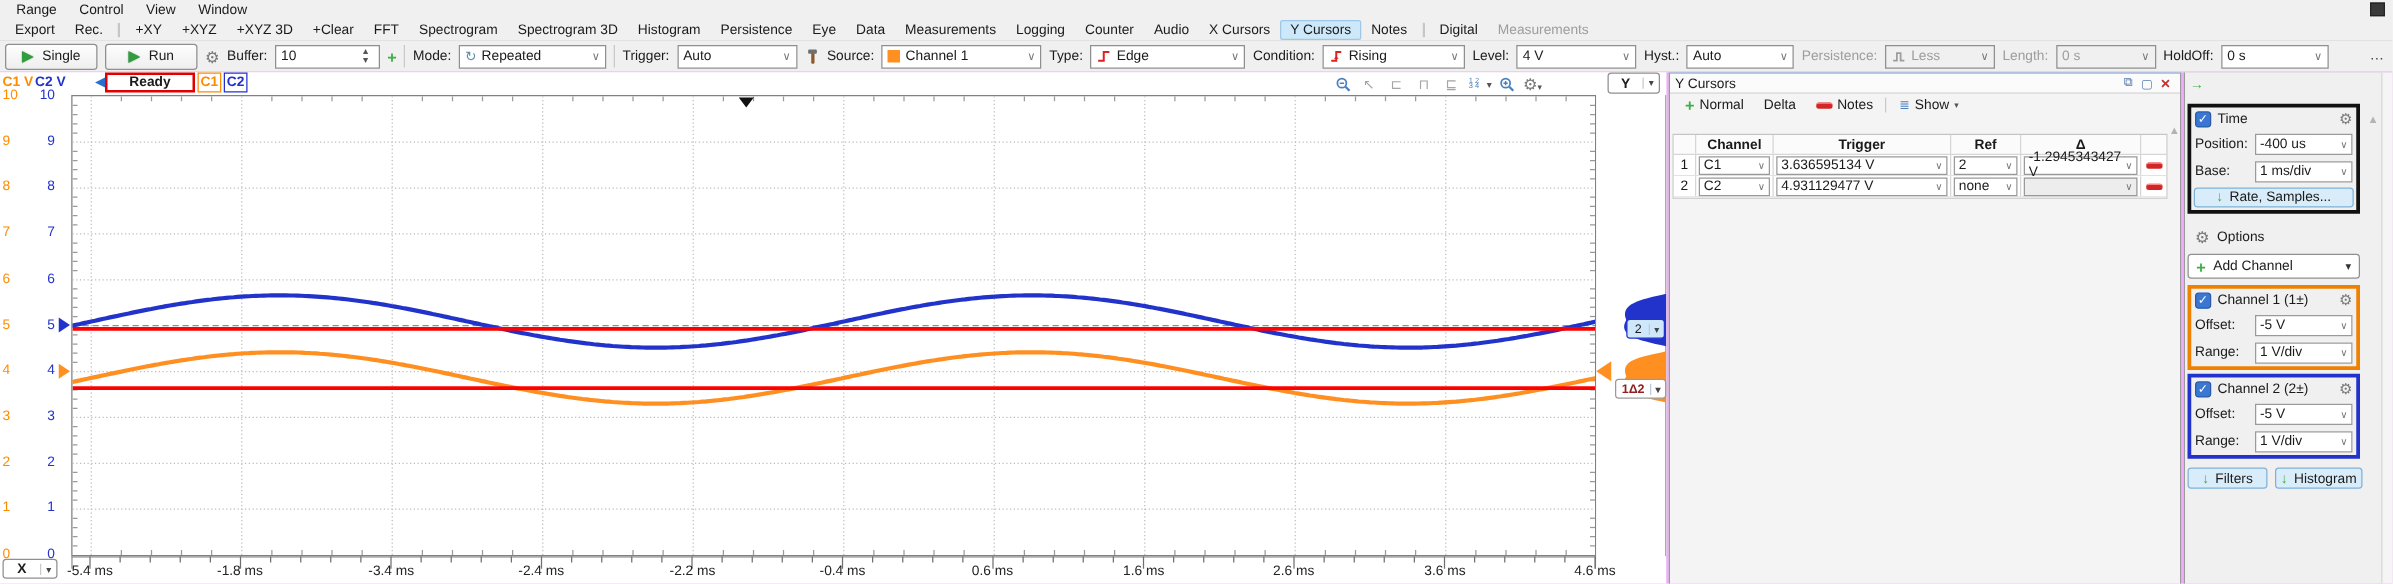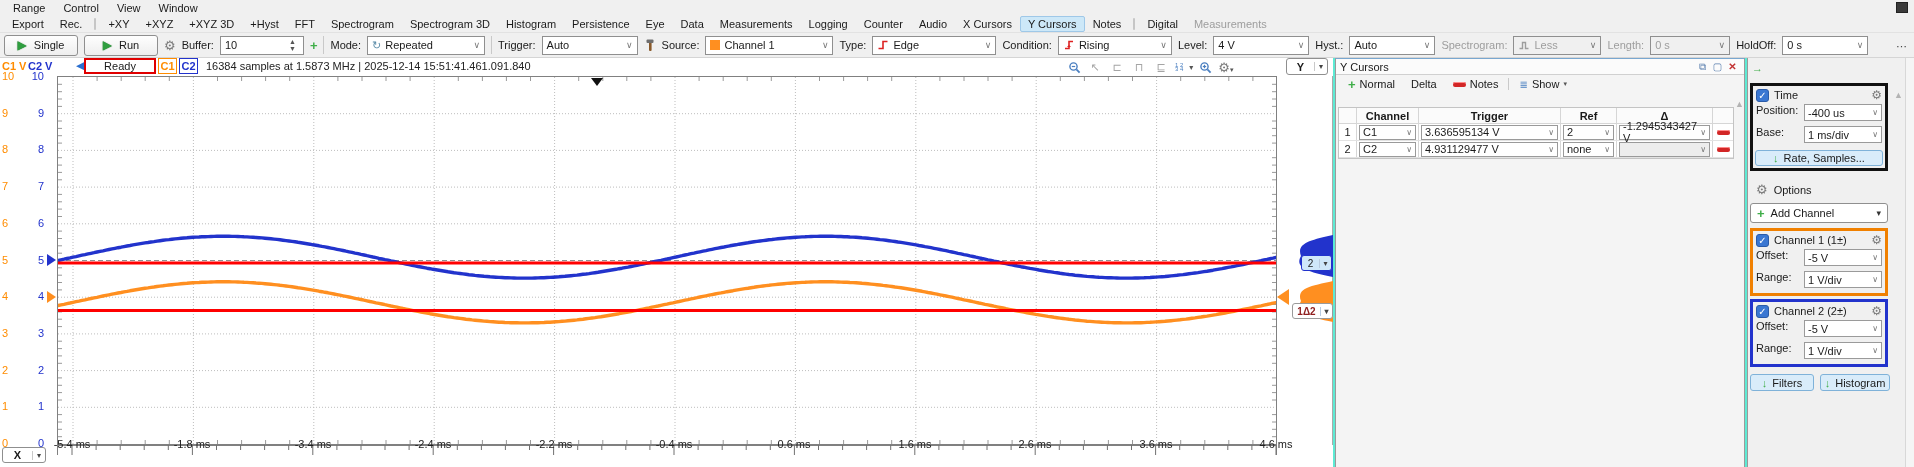--- a/index.html
+++ b/index.html
@@ -19,41 +19,41 @@
   .combo .chev{margin-left:auto;color:#777;font-size:9px}
   .combo.disabled{background:#f0f0f0;color:#9d9d9d}
   .cblab{color:#1a1a1a}
   .cblab.disabled{color:#9d9d9d}
   .gear{color:#7b7b7b;font-size:13px}
   .green{color:#3fae49;font-weight:bold}
   .spin{display:flex;flex-direction:column;width:13px;height:17px;justify-content:center;line-height:7px;font-size:7px;color:#555;text-align:center}
   .csep{width:1px;height:18px;background:#c9c9c9}
   .more{position:absolute;right:6px;top:40px;color:#444;letter-spacing:1px}
   
-  .main{position:relative;width:1914px;height:409px;background:#5eead4}
+  .main{position:relative;width:1914px;height:409px;background:#f0abfc}
   .scope{position:absolute;left:0;top:0;width:1333px;height:409px;background:#fff}
   .axis-hdr{position:absolute;top:2px;font-weight:bold}
   .statusrow{position:absolute;left:0;top:0;width:1333px;height:18px;background:#fff}
   .collapse{position:absolute;left:76px;top:1px;color:#2a6fd0;font-size:11px}
-  .readybox{position:absolute;left:84px;top:0;width:72px;height:16px;border:2px solid #e00000;background:#fff;display:flex;align-items:center;justify-content:center;font-weight:normal}
+  .readybox{position:absolute;left:84px;top:0;width:72px;height:16px;border:2px solid #e00000;background:#fff;display:flex;align-items:center;justify-content:center;font-weight:bold}
   .chanbox{position:absolute;top:0;width:19px;height:16px;border:1px solid;display:flex;align-items:center;justify-content:center;font-weight:bold}
   .statusinfo{position:absolute;left:206px;top:2px;color:#222;white-space:nowrap}
   .staticon{display:inline-flex;align-items:center;justify-content:center;width:16px;color:#a5a5a5;font-size:11px}
   .iconrow{position:absolute;left:1068px;top:0;height:18px;display:flex;align-items:center;gap:6px}
   .ybtn{position:absolute;left:1286px;top:0;width:42px;height:17px;border:1px solid #8f8f8f;border-radius:3px;background:#fff;display:flex;align-items:center;font-weight:bold}
   .ybtn .lbl{flex:1;text-align:center}
   .ybtn .dd{border-left:1px solid #c9c9c9;width:13px;text-align:center;color:#444;font-size:8px;font-weight:normal}
   .xbtn{position:absolute;left:2px;top:389px;width:44px;height:16px;border:1px solid #8f8f8f;border-radius:3px;background:#fff;display:flex;align-items:center;font-weight:bold}
   .xbtn .lbl{flex:1;text-align:center}
   .xbtn .dd{border-left:1px solid #c9c9c9;width:13px;text-align:center;color:#444;font-size:8px;font-weight:normal}
   .plot{position:absolute;left:57px;top:18px;width:1220px;height:369px;border:1px solid #808080;background:#fff}
   .ylabels{position:absolute;left:0;top:0;width:56px;height:409px}
   .yrow{position:absolute;left:2px;width:42px;display:flex;justify-content:space-between;line-height:13px}
   .c1c{color:#ff8c00}.c2c{color:#2233cc}
-  .xlabels{position:absolute;left:0;top:380px;width:1333px;height:13px}
+  .xlabels{position:absolute;left:0;top:393px;width:1333px;height:13px}
   .xlab{position:absolute;transform:translateX(-50%);color:#222}
   .rulerwrap{position:absolute;left:57px;top:387px;width:1220px;height:11px}
   .strip{position:absolute;left:1277px;top:18px;width:56px;height:369px;background:#fff;border-right:1px solid #aaa}
   .handle{position:absolute;height:16px;border-radius:3px;display:flex;align-items:center;font-size:10px}
   .handle .lbl{flex:1;text-align:center}
   .handle .dd{border-left:1px solid #b9cbe0;width:12px;text-align:center;color:#444;font-size:8px}
   .h2{left:24px;top:179px;width:31px;background:#cfe7fa;border:1px solid #2233cc}
   .h1{left:15px;top:227px;width:41px;background:#fff;border:1px solid #9a9a9a;color:#902020;font-weight:bold}
   .trigarrow{position:absolute;left:0;top:213px;width:0;height:0;border-top:8px solid transparent;border-bottom:8px solid transparent;border-right:12px solid #ff8f20}
   .lmark{position:absolute;width:0;height:0;border-top:6px solid transparent;border-bottom:6px solid transparent;border-left:9px solid}
@@ -73,21 +73,21 @@
   .tc.idx{width:18px}.tc.ch{width:62px}.tc.pos{width:142px}.tc.ref{width:56px}.tc.del{width:96px}.tc.rm{width:20px;border-right:none}
   .cellcombo{display:flex;align-items:center;width:calc(100% - 4px);height:15px;border:1px solid #9a9a9a;background:#fff;padding:0 3px}
   .cellcombo .chev{margin-left:auto;color:#777;font-size:8px}
   .cellcombo.disabled{background:#ededed}
   .minuspill{width:13px;height:5px;background:#d22626;border-radius:2px;box-shadow:inset 0 1px 0 #ff8a8a}
   .scrollup{position:absolute;color:#b3b3b3;font-size:9px}
   
   .sidebar{position:absolute;left:1747px;top:0;width:158px;height:409px;background:#f0f0f0;border-left:1px solid #9a9a9a}
   .spanel{position:absolute;left:2px;width:138px;background:#f0f0f0}
   .spanel .hdr{display:flex;align-items:center;gap:5px;height:18px;padding:0 3px}
-  .spanel .row{display:flex;height:22px;padding:0 3px}
+  .spanel .row{display:flex;align-items:center;height:22px;padding:0 3px}
   .spanel .row .fcombo{margin-left:auto}
   .fcombo{display:flex;align-items:center;width:78px;height:17px;border:1px solid #9a9a9a;background:#fff;padding:0 3px}
   .fcombo .chev{margin-left:auto;color:#777;font-size:8px}
   .checkbox{width:13px;height:13px;background:#3a77d2;border:1px solid #2a5ba8;border-radius:3px;color:#fff;font-size:10px;line-height:12px;text-align:center}
   .bluebtn{background:#d9ecfa;border:1px solid #7fb2d9;border-radius:3px;display:flex;align-items:center;justify-content:center;gap:5px;font-size:11px}
   .sgear{margin-left:auto;color:#7b7b7b;font-size:12px}
   .addbtn{position:absolute;left:2px;width:138px;height:20px;border:1px solid #8f8f8f;border-radius:3px;background:#fff;display:flex;align-items:center;gap:6px;padding:0 6px}
   .addbtn .dd{margin-left:auto;color:#333;font-size:9px}
   .rightstrip{position:absolute;left:1905px;top:0;width:9px;height:409px;background:#f5f5f5;border-left:1px solid #d8d8d8}
   svg{display:block}
@@ -105,21 +105,21 @@
 <span class="win-glyph"></span>
 
 <div class="viewbar">
 
 <span class="vitem">Export</span>
     <span class="vitem">Rec.</span>
     <span class="vitem vsep"></span>
     <span class="vitem">+XY</span>
     <span class="vitem">+XYZ</span>
     <span class="vitem">+XYZ 3D</span>
-    <span class="vitem">+Hyst</span>
+    <span class="vitem">+Clear</span>
     <span class="vitem">FFT</span>
     <span class="vitem">Spectrogram</span>
     <span class="vitem">Spectrogram 3D</span>
     <span class="vitem">Histogram</span>
     <span class="vitem">Persistence</span>
     <span class="vitem">Eye</span>
     <span class="vitem">Data</span>
     <span class="vitem">Measurements</span>
     <span class="vitem">Logging</span>
     <span class="vitem">Counter</span>
@@ -200,21 +200,21 @@
   <span class="cblab">Level:</span>
   <div class="combo" style="width:96px">
     <span>4 V</span>
     <span class="chev">∨</span>
   </div>
   <span class="cblab">Hyst.:</span>
   <div class="combo" style="width:86px">
     <span>Auto</span>
     <span class="chev">∨</span>
   </div>
-  <span class="cblab disabled">Spectrogram:</span>
+  <span class="cblab disabled">Persistence:</span>
   <div class="combo disabled" style="width:88px">
     <span style="display:inline-flex">
         <svg width="12" height="12" viewBox="0 0 12 12">
           <path d="M1.5,9.5 h3 v-6 h3 v6 h3" fill="none" stroke="#9d9d9d" stroke-width="1.4"></path>
         </svg>
       </span>
     <span>Less</span>
     <span class="chev">∨</span>
   </div>
   <span class="cblab disabled">Length:</span>
@@ -239,21 +239,20 @@
       <span class="collapse">◀</span>
       <div class="readybox">
           <span>Ready</span>
         </div>
       <div class="chanbox" style="left:158px;border-color:#ff8c00;color:#ff8c00">
           <span>C1</span>
         </div>
       <div class="chanbox" style="left:179px;border-color:#2233cc;color:#2233cc">
           <span>C2</span>
         </div>
-      <span class="statusinfo">16384 samples at 1.5873 MHz  |  2025-12-14 15:51:41.461.091.840</span>
       <div class="iconrow">
         <span style="display:inline-flex">
             <svg width="13" height="13" viewBox="0 0 13 13">
               <circle cx="5.5" cy="5.5" r="3.6" fill="none" stroke="#4a7fc0" stroke-width="1.4"></circle>
               <line x1="8.4" y1="8.4" x2="11.6" y2="11.6" stroke="#4a7fc0" stroke-width="1.8"></line>
               <line x1="3.8" y1="5.5" x2="7.2" y2="5.5" stroke="#4a7fc0" stroke-width="1.2"></line>
             </svg>
           </span>
         <span class="staticon">↖</span>
         <span class="staticon">⊏</span>

